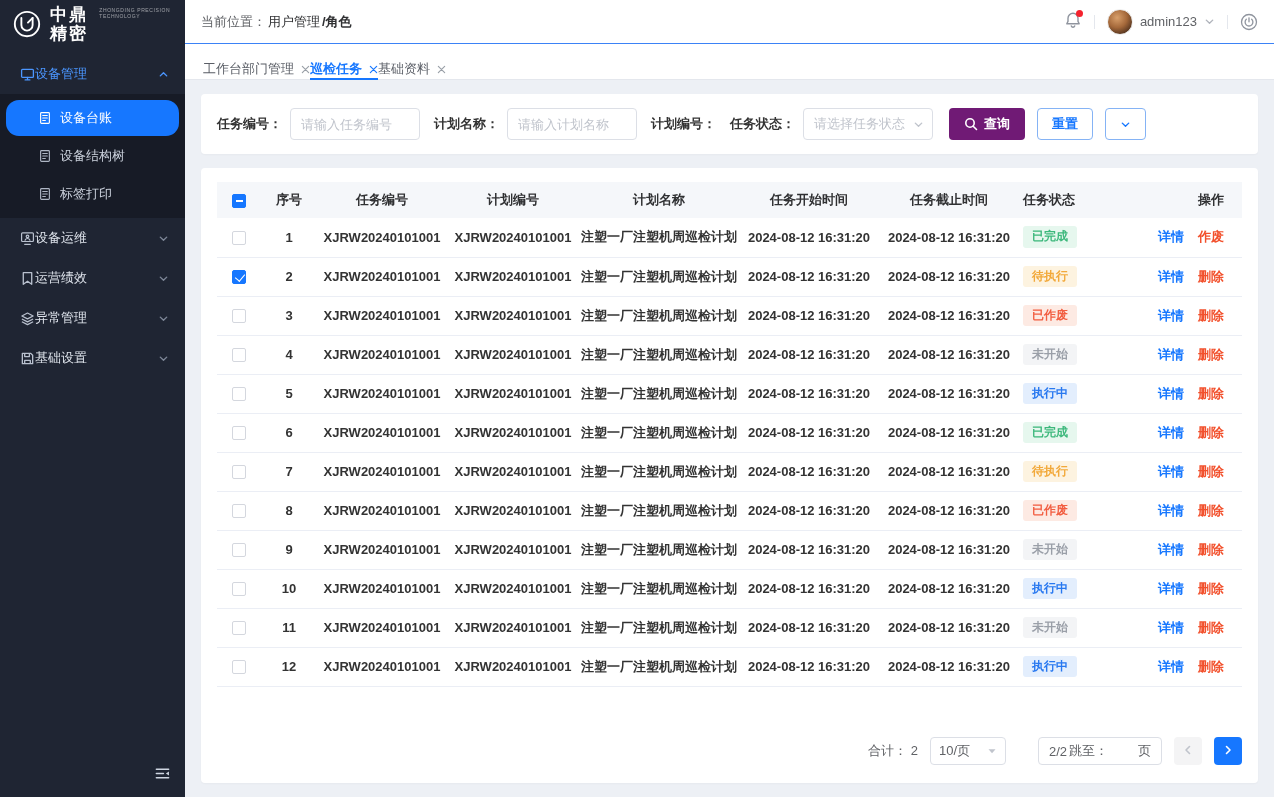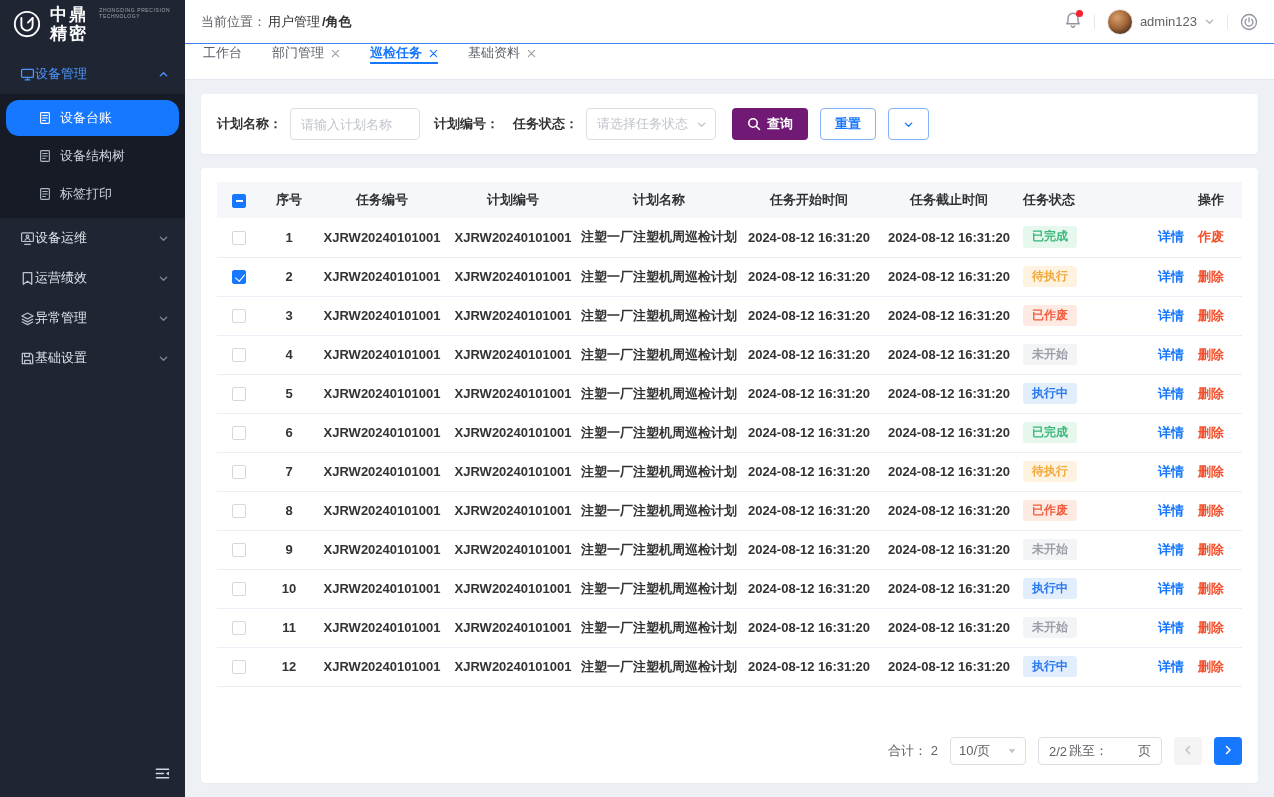--- a/index.html
+++ b/index.html
@@ -34,21 +34,21 @@
   .breadcrumb .current { color:#303133; font-weight:700; }
   .topbar-right { margin-left:auto; display:flex; align-items:center; gap:12px; }
   .bell-wrap { position:relative; display:flex; cursor:pointer; }
   .bell-dot { position:absolute; top:-1px; right:-1px; width:7px; height:7px; background:#f5222d; border-radius:50%; }
   .v-sep { width:1px; height:14px; background:#e4e7ed; }
   .avatar { width:26px; height:26px; border-radius:50%; background:radial-gradient(circle at 38% 32%, #d9a06b 0%, #a4683a 45%, #5d3a22 75%, #33200f 100%); border:1px solid #eee; }
   .user-chip { display:flex; align-items:center; gap:7px; cursor:pointer; }
   .username { color:#606266; font-size:13px; }
   .user-chip .chev { color:#b0b4bc; display:flex; }
 
-  .tabbar { height:36px; background:#fff; border-bottom:1px solid #e4e7ed; display:flex; align-items:flex-start; gap:30px; padding:0 18px; }
+  .tabbar { height:36px; background:#fff; border-bottom:1px solid #e4e7ed; display:flex; align-items:flex-end; padding:0 18px; }
   .tab { display:flex; align-items:center; gap:7px; font-size:13px; color:#5a5e66; cursor:pointer; border-bottom:2px solid transparent; margin-bottom:-1px; }
   .tab .tab-close { display:flex; color:#9aa0a8; }
   .tab.active { color:#1677ff; border-bottom-color:#1677ff; font-weight:600; }
   .tab.active .tab-close { color:#1677ff; }
 
   .content { flex:1; padding:14px 16px; display:flex; flex-direction:column; gap:14px; min-height:0; }
   .card { background:#fff; border-radius:4px; box-shadow:0 1px 2px rgba(0,0,0,.03); }
 
   
   .filter-card { padding:14px 16px; display:flex; align-items:center; gap:14px; flex-wrap:nowrap; }
@@ -77,21 +77,21 @@
   .checkbox.indeterminate::after { content:""; position:absolute; left:2.5px; top:5.5px; width:7px; height:1.8px; background:#fff; }
   .badge { display:inline-block; padding:3px 9px; border-radius:3px; font-size:12px; font-weight:600; line-height:1.3; }
   .op-link { font-weight:600; cursor:pointer; margin-left:14px; white-space:nowrap; }
   .op-link.primary { color:#1677ff; }
   .op-link.danger { color:#f2502c; }
 
   
   .pagination { margin-top:auto; padding-top:20px; display:flex; justify-content:flex-end; align-items:center; gap:12px; color:#606266; font-size:13px; }
   .page-size { width:76px; height:28px; border:1px solid #dcdfe6; border-radius:4px; display:flex; align-items:center; justify-content:space-between; padding:0 8px; color:#606266; cursor:pointer; }
   .page-size .caret { color:#c0c4cc; display:flex; }
-  .jump-box { height:28px; border:1px solid #dcdfe6; border-radius:4px; display:flex; align-items:center; gap:2px; padding:0 10px; color:#606266; }
+  .jump-box { height:28px; border:1px solid #dcdfe6; border-radius:4px; display:flex; align-items:center; gap:2px; padding:0 10px; color:#606266;margin-left:20px; }
   .jump-input { width:26px; border:none; outline:none; font-size:13px; text-align:center; color:#333; font-family:inherit; }
   .page-btn { width:28px; height:28px; border-radius:4px; display:flex; align-items:center; justify-content:center; cursor:pointer; border:none; }
   .page-btn.prev { background:#f4f4f5; color:#c0c4cc; }
   .page-btn.next { background:#1677ff; color:#fff; }
 </style>
 </head>
 <body>
 
 <div class="app">
 
@@ -280,20 +280,24 @@
               <path d="M1.5 1.5l7 7M8.5 1.5l-7 7"></path>
             </svg>
           </span>
         </div>
       </div>
 
     <div class="content">
 
       <div class="card filter-card">
         <div style="display:flex;gap:14px;align-items:center;">
+            <div class="filter-field">
+              <span class="filter-label">任务编号：</span>
+              <input class="filter-input" placeholder="请输入任务编号" style="">
+            </div>
             <div class="filter-field">
               <span class="filter-label">计划名称：</span>
               <input class="filter-input" placeholder="请输入计划名称" style="">
             </div>
             <div class="filter-field">
               <span class="filter-label">计划编号：</span>
             </div>
             <div class="filter-field">
               <span class="filter-label">任务状态：</span>
               <div class="filter-select">

